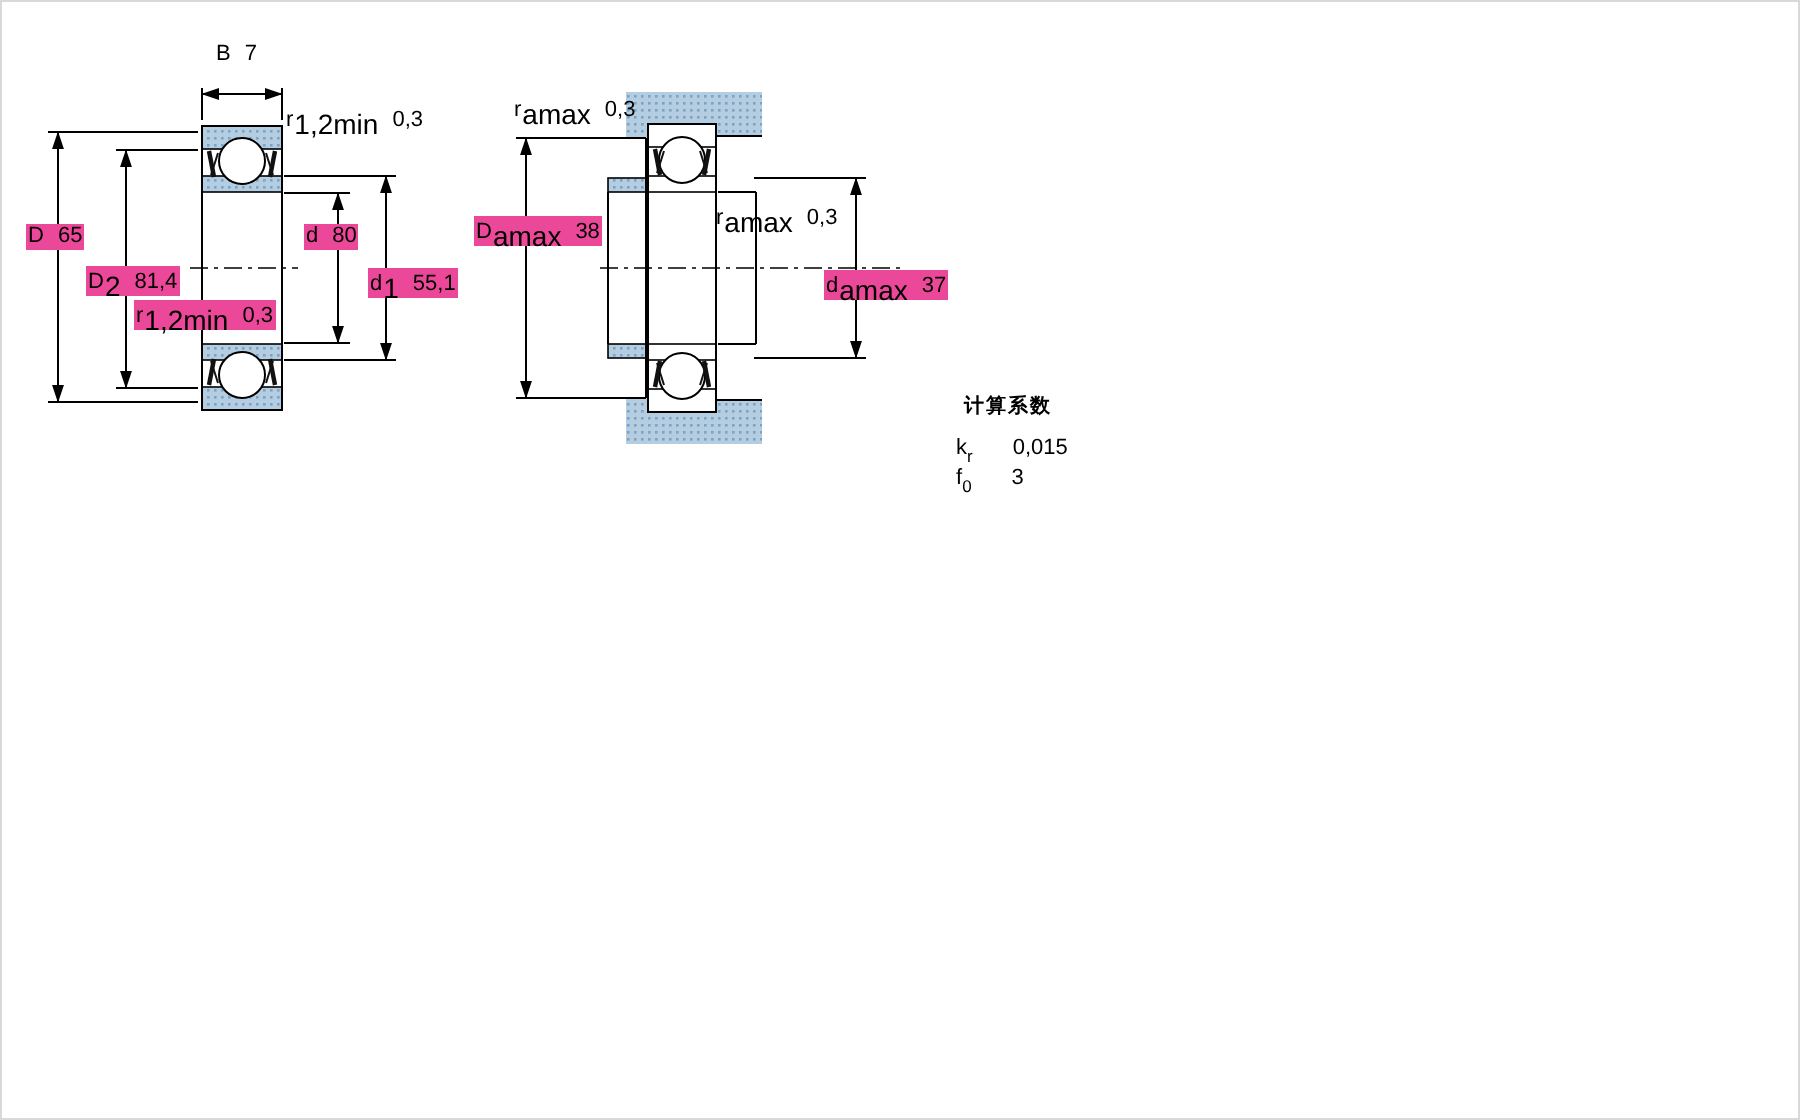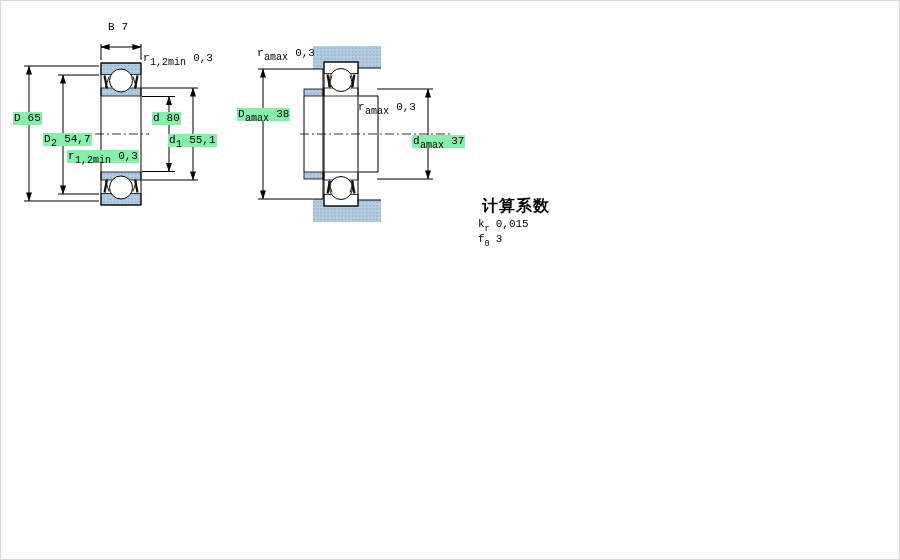--- a/index.html
+++ b/index.html
@@ -1,28 +1,28 @@
 <!DOCTYPE html>
 <html><head>
 <meta charset="utf-8">
 <style>
   html,body{margin:0;padding:0;background:#fff;}
   #canvas{position:relative;width:900px;height:560px;background:#ffffff;
           border:1px solid #d9d9d9;box-sizing:border-box;overflow:hidden;
-          font-family:Liberation Mono, monospace;}
+          font-family:Liberation Sans, sans-serif;}
   #drawing-svg{position:absolute;left:0;top:0;}
   .lbl{position:absolute;font-size:11px;line-height:13px;color:#000;white-space:nowrap;}
-  .lbl .sub{font-size:10px;position:relative;top:3.5px;margin-left:0.5px;}
+  .lbl .sub{font-size:14px;position:relative;top:3.5px;margin-left:0.5px;}
   .lbl .sub:empty{display:none;}
   .lbl .val{margin-left:7px;}
-  .bg{background:#86efac;padding:0 1px;}
-  .factors-title{position:absolute;font-size:16px;font-weight:bold;letter-spacing:1px;color:#000;}
+  .bg{background:#ec4899;padding:0 1px;}
+  .factors-title{position:absolute;font-size:10px;font-weight:bold;letter-spacing:1px;color:#000;}
   .factor-row{position:absolute;font-size:11px;line-height:13px;color:#000;white-space:nowrap;}
   .factor-row .sub{font-size:8.5px;position:relative;top:3.5px;}
-  .factor-row .val{margin-left:6px;}
+  .factor-row .val{margin-left:20px;}
 </style>
 </head>
 <body>
 
 <div id="canvas">
 
 <svg id="drawing-svg" width="900" height="560" viewBox="0 0 900 560">
   <defs>
     <pattern id="dotfill" width="3.5" height="3.5" patternUnits="userSpaceOnUse">
       <rect id="pat-base" width="3.5" height="3.5" fill="#b5cde1"></rect>
@@ -156,32 +156,32 @@
 
 <div class="lbl" style="left:142px;top:51px">
   <span class="sym">r</span><span class="sub">1,2min</span><span class="val">0,3</span>
 </div>
 
 <div class="lbl bg" style="left:12px;top:111px">
   <span class="sym">D</span><span class="val">65</span>
 </div>
 
 <div class="lbl bg" style="left:42px;top:132px">
-  <span class="sym">D</span><span class="sub">2</span><span class="val">54,7</span>
+  <span class="sym">D</span><span class="sub">2</span><span class="val">81,4</span>
 </div>
 
 <div class="lbl bg" style="left:66px;top:149px">
   <span class="sym">r</span><span class="sub">1,2min</span><span class="val">0,3</span>
 </div>
 
 <div class="lbl bg" style="left:151px;top:111px">
   <span class="sym">d</span><span class="val">80</span>
 </div>
 
-<div class="lbl bg" style="left:167px;top:133px">
+<div class="lbl bg" style="left:183px;top:133px">
   <span class="sym">d</span><span class="sub">1</span><span class="val">55,1</span>
 </div>
 
 <div class="lbl" style="left:256px;top:46px">
   <span class="sym">r</span><span class="sub">amax</span><span class="val">0,3</span>
 </div>
 
 <div class="lbl bg" style="left:236px;top:107px">
   <span class="sym">D</span><span class="sub">amax</span><span class="val">38</span>
 </div>

